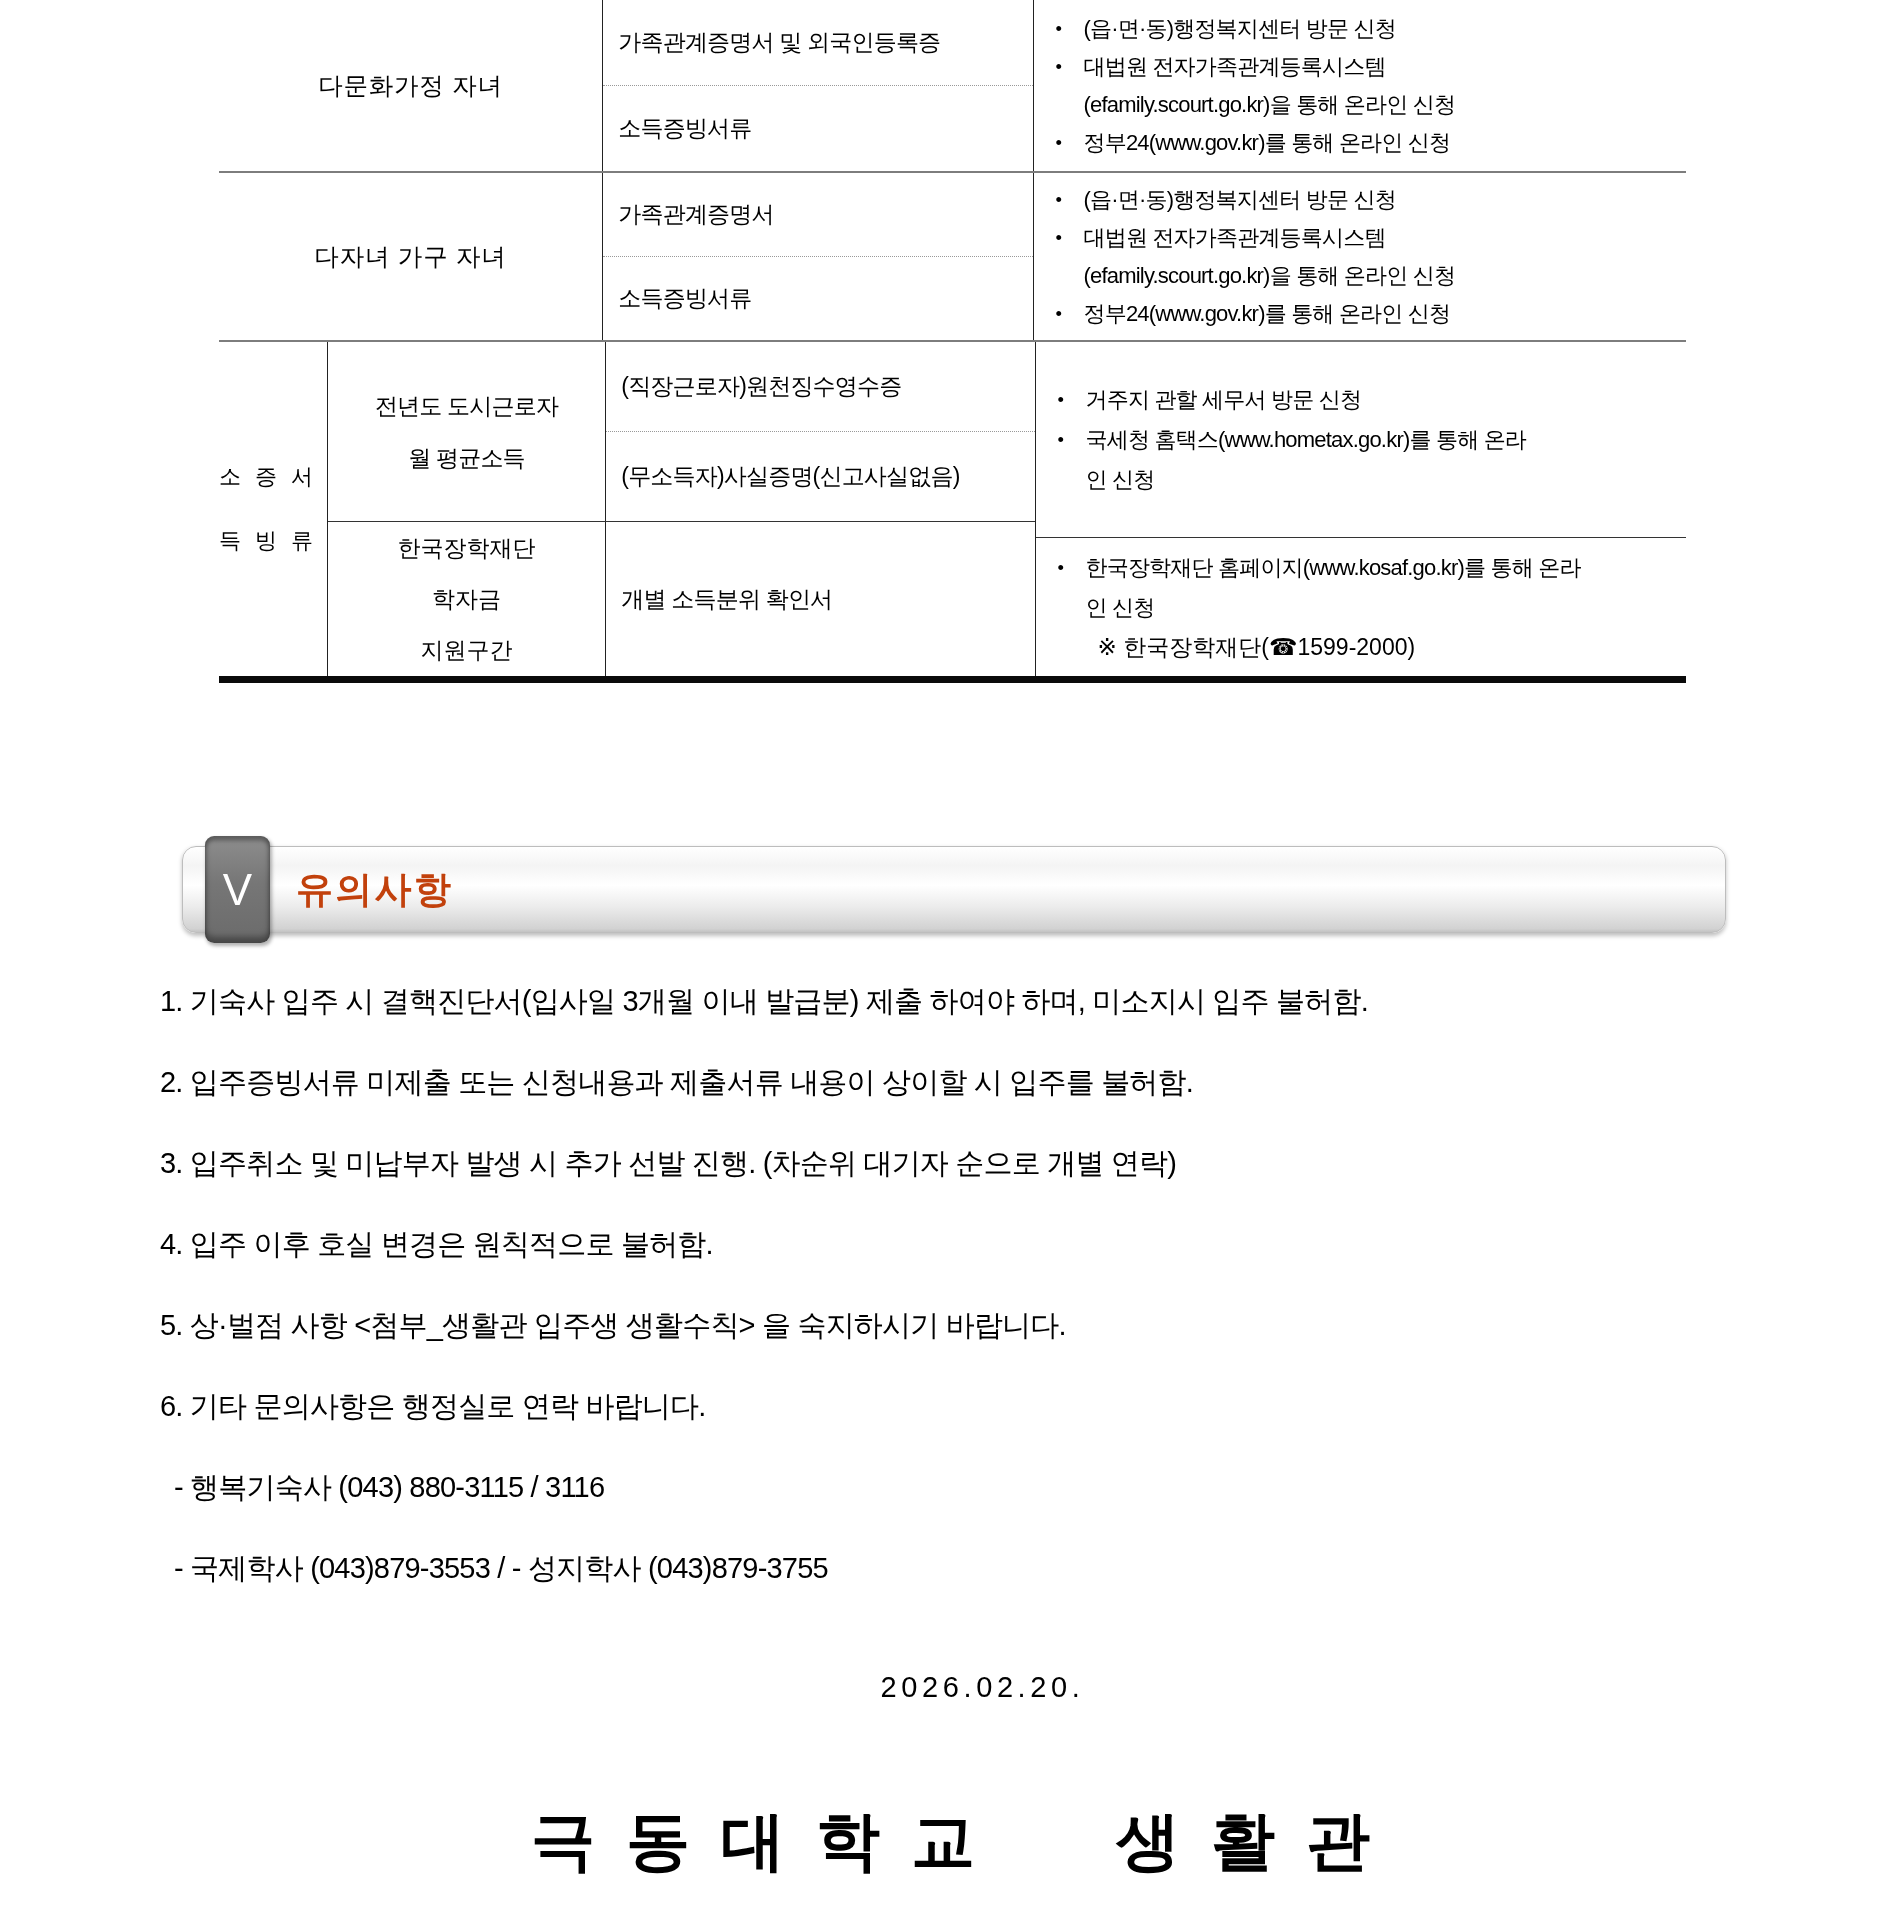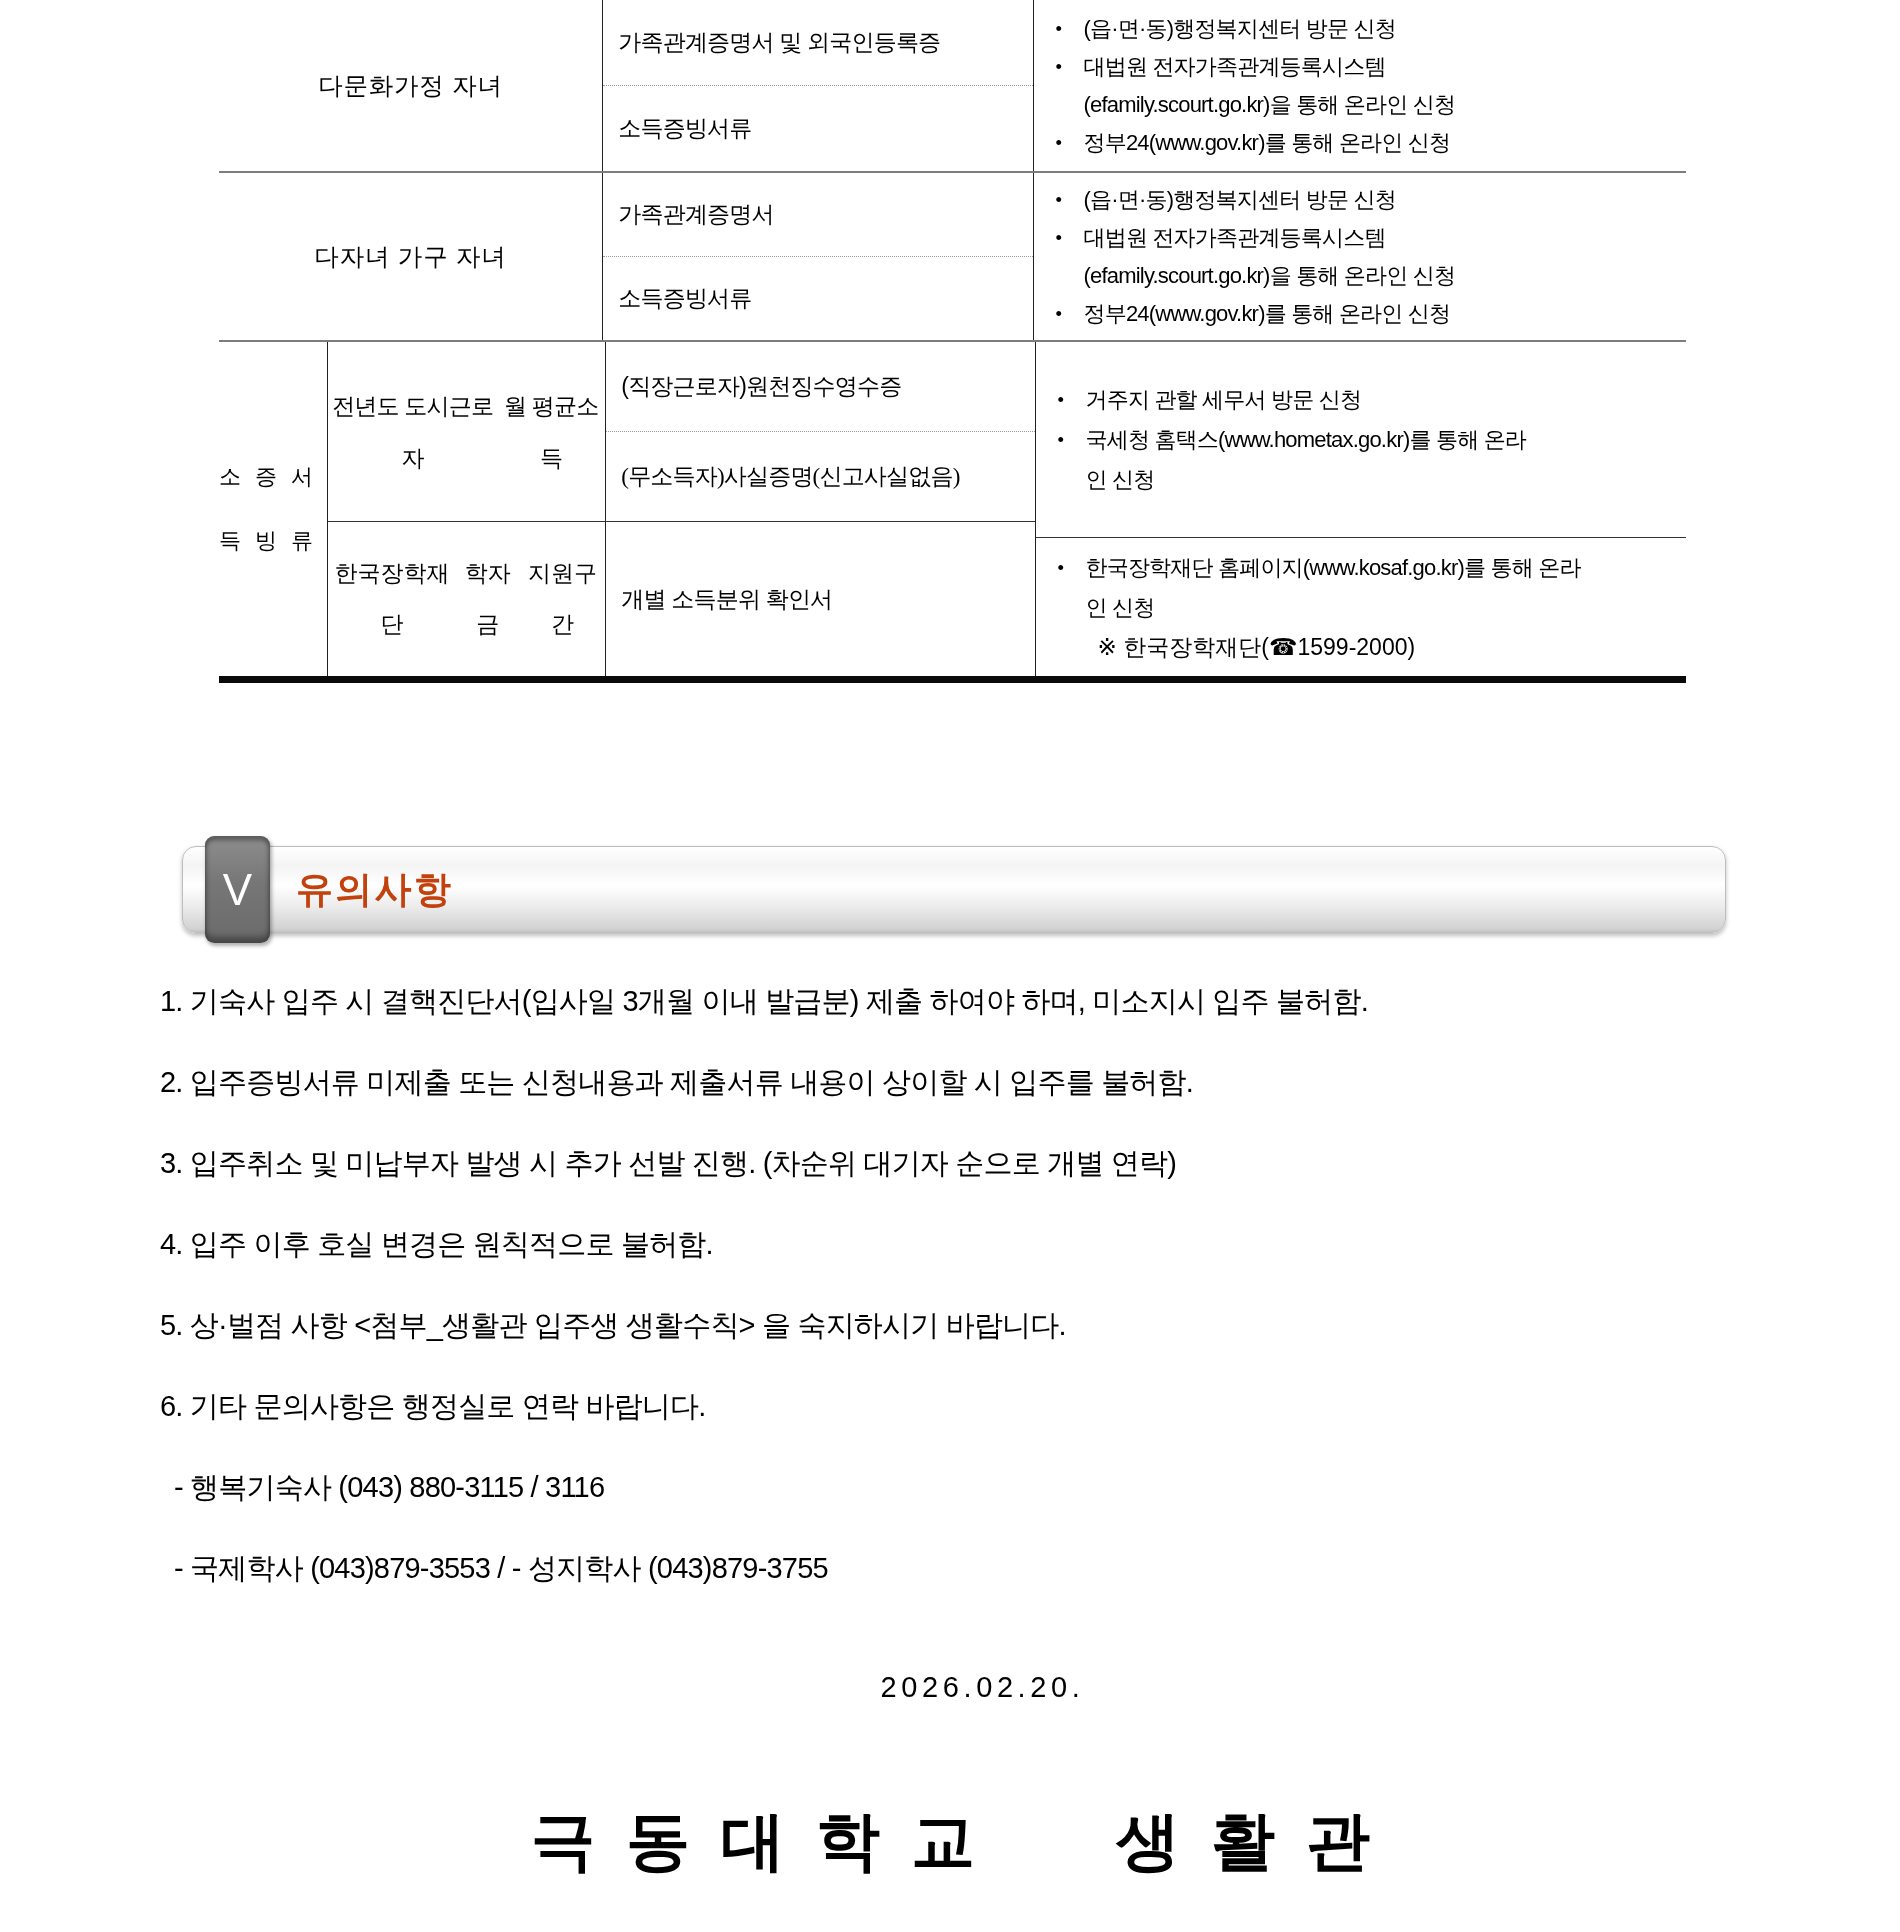--- a/index.html
+++ b/index.html
@@ -28,21 +28,21 @@
     font-size:24.5px; letter-spacing:0.8px;
   }
   .colC {
     width:432px; border-left:1.5px solid #222; border-right:1.5px solid #222;
     display:flex; flex-direction:column;
   }
   .doc {
     flex:1; display:flex; align-items:center; padding-left:15.3px;
     font-size:23px; letter-spacing:-0.8px; white-space:nowrap;
   }
-  .doc + .doc { border-top:1.5px dotted #999;font-family:Liberation Serif, serif; }
+  .doc + .doc { border-top:1.5px dotted #999; }
   .colD {
     flex:1; display:flex; flex-direction:column; justify-content:center;
     padding-left:21.5px;
   }
   .mline { display:flex; line-height:38px; font-size:22px; letter-spacing:-0.8px; white-space:nowrap; }
   .blt { width:28px; font-size:18.4px; }
   .mcont { padding-left:28px; line-height:38px; font-size:22px; letter-spacing:-0.8px; white-space:nowrap; }
   .mnote { padding-left:40px; line-height:38px; font-size:23px; letter-spacing:0px; white-space:nowrap; }
 
   
@@ -50,21 +50,21 @@
     width:109px; border-right:1.5px solid #222;
     display:flex; flex-direction:row; justify-content:center; align-items:center;
     font-size:22px; line-height:64px;
   }
   .bc { width:707px; display:flex; flex-direction:column; }
   .sub { display:flex; }
   .subA { height:180px; border-bottom:1.5px solid #333; }
   .subB { flex:1; }
   .colB {
     width:278px; border-right:1.5px solid #222;
-    display:flex; flex-direction:row; justify-content:center; align-items:center;
+    display:flex; flex-direction:column; justify-content:center; align-items:center;
     text-align:center; font-size:23px; line-height:52px; letter-spacing:-0.8px;
   }
   .subB .colB { line-height:51px; letter-spacing:0;align-items:center; }
   .colC3 { flex:1; display:flex; flex-direction:column; }
   .colC3 .doc { flex:1; }
   .docSingle { flex:1; display:flex; align-items:center; padding-left:15.3px; font-size:23px; letter-spacing:-0.8px; }
   .colD3 { flex:1; border-left:1.5px solid #222; display:flex; flex-direction:column; }
   .d3a { height:196px; border-bottom:1.5px solid #333; display:flex; flex-direction:column; justify-content:center; padding-left:21.5px; }
   .d3b { flex:1; display:flex; flex-direction:column; justify-content:center; padding-left:21.5px; }
   .d3a .mline, .d3b .mline, .d3a .mcont, .d3b .mcont { line-height:40px; }

